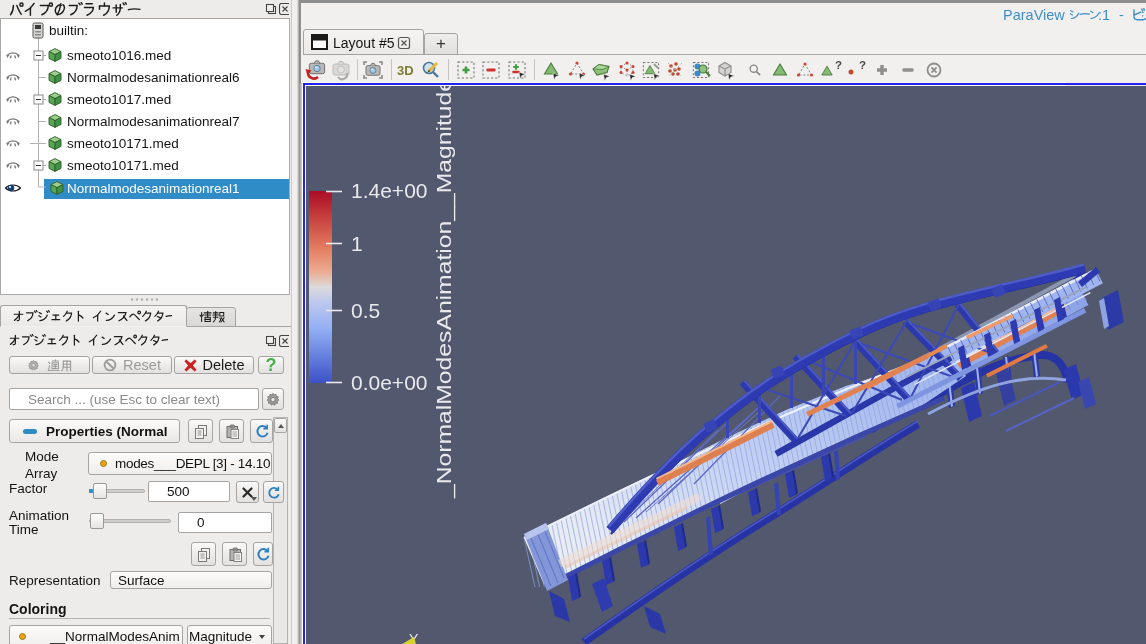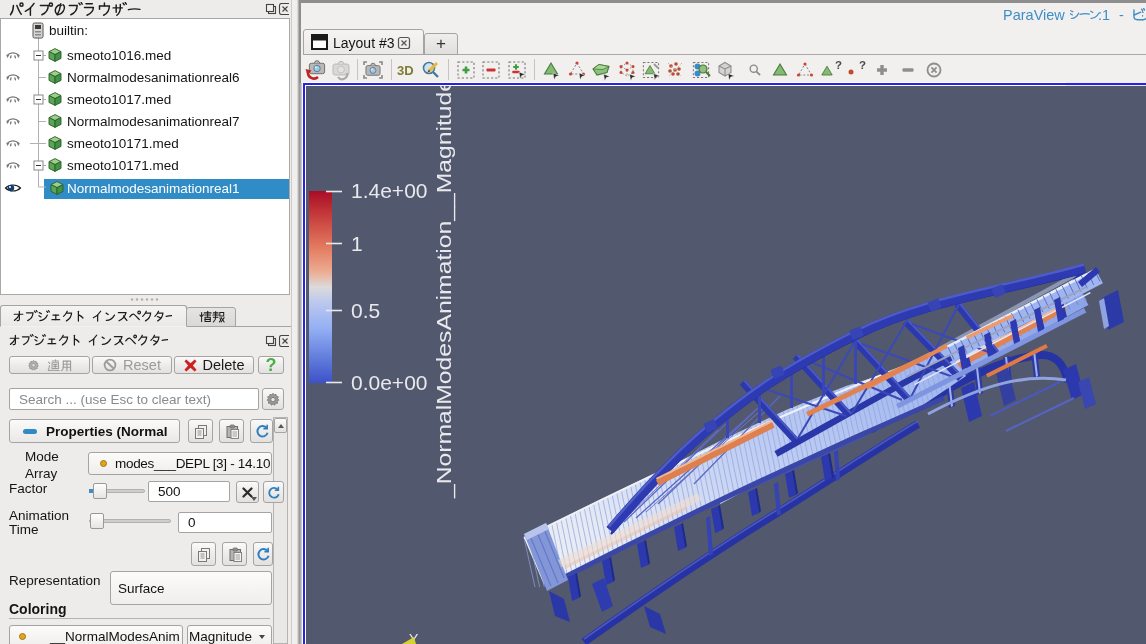--- a/index.html
+++ b/index.html
@@ -3,21 +3,21 @@
 <style>
 *{margin:0;padding:0;box-sizing:border-box}
 html,body{width:1146px;height:644px;overflow:hidden;font-family:"Liberation Sans",sans-serif;background:#edecea;font-size:13px;color:#111}
 .abs{position:absolute}
 #page{position:relative;width:1146px;height:644px}
 .lbl{position:absolute;font-size:13.5px;white-space:nowrap;color:#141414}
 .tab{position:absolute;border:1px solid #a5a4a2;border-radius:3px 3px 0 0;background:linear-gradient(#e5e4e2,#d9d8d6);text-align:center;font-size:13px;color:#1a1a1a}
 .tab.active{background:linear-gradient(#f5f4f2,#eae9e7)}
 .btn{position:absolute;height:18px;border:1px solid #a5a4a2;border-radius:3px;background:linear-gradient(#fbfafa,#eeedec 45%,#e2e1df);font-size:14.5px;color:#1a1a1a;display:flex;align-items:center;justify-content:center;gap:6px}
 .btn.dis{color:#9b9b9b}
-.inp{position:absolute;border:1px solid #a5a4a2;border-radius:2px;background:#fff;font-size:13.5px;padding-left:9px;display:flex;align-items:center}
+.inp{position:absolute;border:1px solid #a5a4a2;border-radius:2px;background:#fff;font-size:13.5px;padding-left:18px;display:flex;align-items:center}
 .ph{color:#8a8a8a;font-size:13.5px}
 .shead{position:absolute;height:24px;border:1px solid #a5a4a2;border-radius:3px;background:linear-gradient(#fbfafa,#e9e8e6);display:flex;align-items:center;font-weight:bold;font-size:13.5px;overflow:hidden;white-space:nowrap}
 .dash{display:inline-block;width:14px;height:5px;background:#2e8bc4;border-radius:2.5px;margin:0 9px 0 13px;flex:none}
 .combo{position:absolute;border:1px solid #a5a4a2;border-radius:3px;background:linear-gradient(#fcfbfb,#efeeec);font-size:13.5px;display:flex;align-items:center;overflow:hidden;white-space:nowrap}
 .odot{display:inline-block;width:7px;height:7px;border-radius:50%;background:#eaa21b;border:1px solid #9a7a10;flex:none}
 .groove{position:absolute;height:4px;background:#cfcecb;border-radius:2px;border:1px solid #b2b1af}
 .shandle{position:absolute;width:14px;height:16px;background:linear-gradient(#fdfdfd,#e6e5e3);border:1px solid #999;border-radius:2px}
 .tsep{position:absolute;top:59px;width:1px;height:21px;background:#c5c4c2}
 .arr{width:0;height:0;border-left:3.5px solid transparent;border-right:3.5px solid transparent;border-top:4.5px solid #444}
 svg{display:block}
@@ -423,21 +423,21 @@
         <use href="#ipaste"></use>
       </svg>
     </div>
 <div class="btn" style="left:253px;top:542px;width:20px;height:24px">
       <svg width="16" height="16" viewBox="0 0 16 16">
         <use href="#irefresh"></use>
       </svg>
     </div>
 
 <div class="lbl" style="left:9px;top:573px">Representation</div>
-<div class="combo" style="left:110px;top:571px;width:162px;height:34px">
+<div class="combo" style="left:110px;top:571px;width:162px;height:18px">
       <span style="margin-left:7px">Surface</span>
     </div>
 
 <div class="lbl" style="left:9px;top:601px;font-weight:bold;font-size:14px">Coloring</div>
 <div class="abs" style="left:9px;top:618px;width:261px;height:1px;background:#b5b4b2"></div>
 <div class="combo" style="left:9px;top:625px;width:174px;height:23px">
       <span class="odot" style="margin-left:9px"></span>
       <span style="margin-left:24px">__NormalModesAnim</span>
       <span class="arr" style="margin-left:8px"></span>
     </div>
@@ -464,21 +464,21 @@
       <use href="#kji" transform="translate(-4,0)"></use>
     </svg>
 
 <div class="abs" style="left:303px;top:54px;width:843px;height:1px;background:#aaa9a7"></div>
 <div class="tab" style="left:424px;top:33px;width:34px;height:22px;font-size:17px;color:#333;background:linear-gradient(#efeeec,#e0dfdd)">+</div>
 <div class="tab active" style="left:303px;top:29px;width:121px;height:26px"></div>
 <svg class="gsvg" style="left:311px;top:34px" width="17" height="16" viewBox="0 0 17 16">
       <rect x="1" y="1" width="15" height="14" fill="#fff" stroke="#1a1a1a" stroke-width="2"></rect>
       <rect x="2" y="2" width="13" height="4.5" fill="#1a1a1a"></rect>
     </svg>
-<div class="lbl" style="left:333px;top:35px;font-size:14px">Layout #3</div>
+<div class="lbl" style="left:333px;top:35px;font-size:14px">Layout #5</div>
 <svg class="gsvg" style="left:397px;top:36px" width="14" height="14" viewBox="0 0 14 14" fill="none" stroke="#555" stroke-width="1.2">
       <rect x="1.5" y="1.5" width="11" height="11" rx="2"></rect>
       <path d="M4.5,4.5 L9.5,9.5 M9.5,4.5 L4.5,9.5"></path>
     </svg>
 
 <svg class="gsvg" style="left:303px;top:56px" width="650" height="28" viewBox="0 0 650 28">
 <defs>
 <g id="cam">
           <rect x="-8" y="-5" width="16" height="11" rx="2" fill="#b9b8b6" stroke="#6e6d6c" stroke-width="1"></rect>
           <path d="M-3,-5 L-1.5,-7.5 L1.5,-7.5 L3,-5" fill="#b9b8b6" stroke="#6e6d6c" stroke-width="1"></path>

